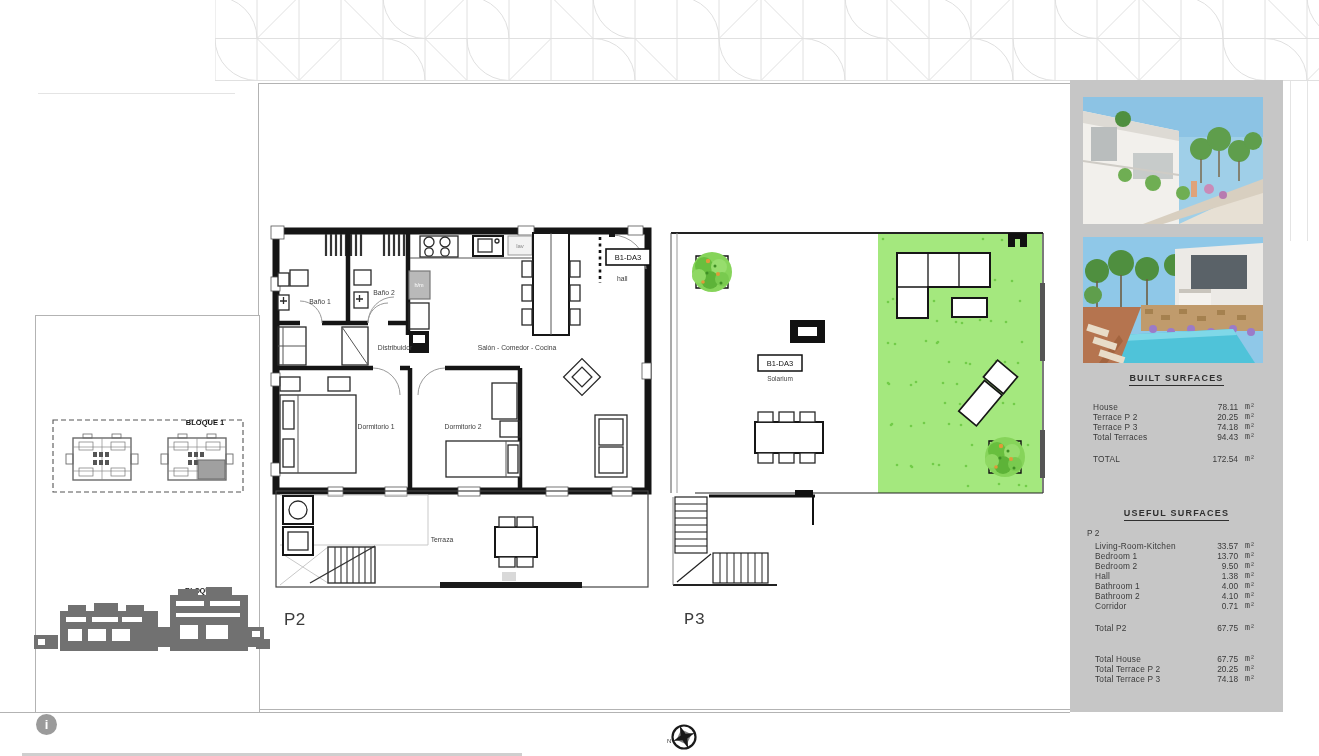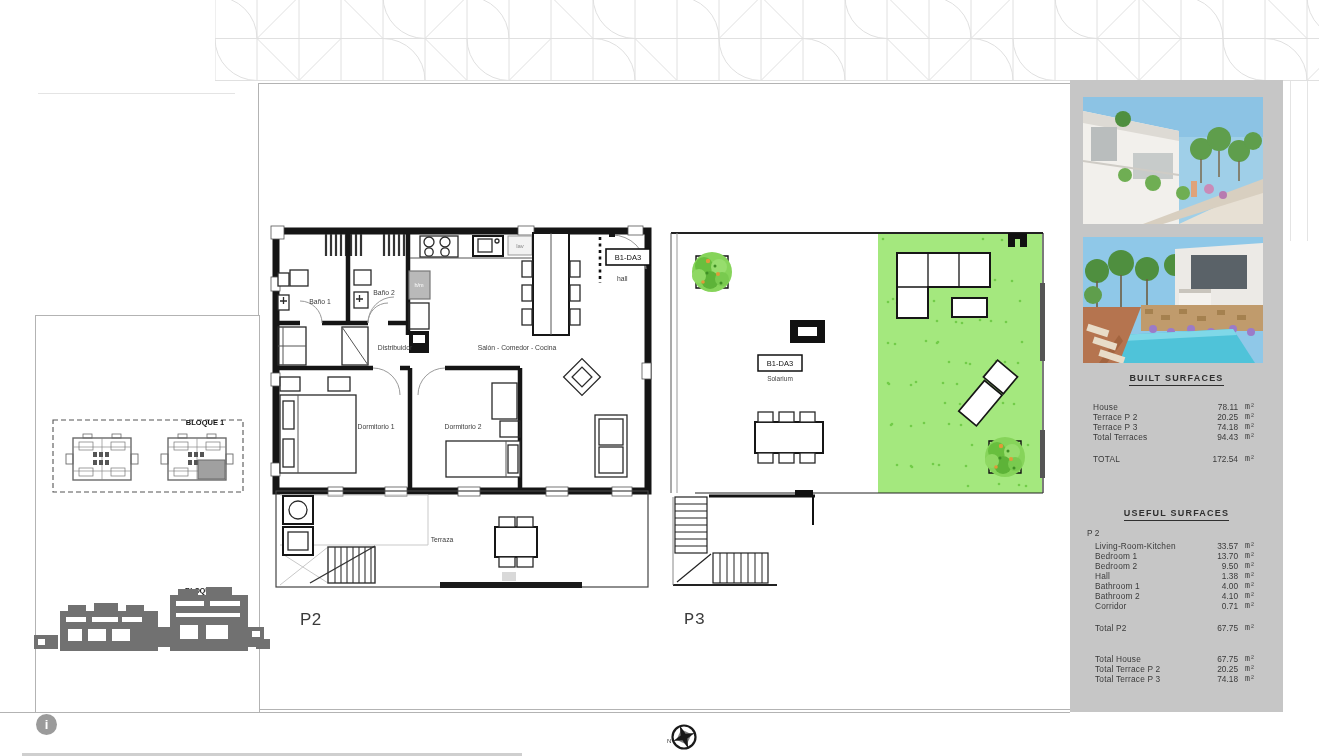--- a/index.html
+++ b/index.html
@@ -244,21 +244,21 @@
     <path d="M40,358 L105,321" stroke="#333" stroke-width="1.4"></path>
     <rect x="225" y="302" width="42" height="30" class="w2"></rect>
     <rect x="229" y="292" width="16" height="10" class="f"></rect>
     <rect x="247" y="292" width="16" height="10" class="f"></rect>
     <rect x="229" y="332" width="16" height="10" class="f"></rect>
     <rect x="247" y="332" width="16" height="10" class="f"></rect>
     <rect x="232" y="347" width="14" height="9" fill="#d9d9d9"></rect>
     <text class="roomtxt" x="172" y="317" text-anchor="middle">Terraza</text>
     <rect x="170" y="357" width="142" height="6" fill="#1a1a1a"></rect>
   </svg>
-  <div class="abs plan-label" style="left:300px;top:610px;text-align:center;">P2</div>
+  <div class="abs plan-label" style="left:284px;top:610px;text-align:center;">P2</div>
 
   <svg class="abs" style="left:665px;top:225px;" width="390" height="375" viewBox="0 0 390 375">
 
     <rect x="213" y="9" width="164" height="259" id="lawn" fill="#a4e87e"></rect>
     <g id="speckles">
         <circle cx="218" cy="14" r="1.3" fill="#72cc49"></circle>
         <circle cx="272" cy="118" r="1.3" fill="#72cc49"></circle>
         <circle cx="328" cy="222" r="1.3" fill="#72cc49"></circle>
         <circle cx="232" cy="78" r="1.3" fill="#72cc49"></circle>
         <circle cx="292" cy="159" r="1.3" fill="#72cc49"></circle>

